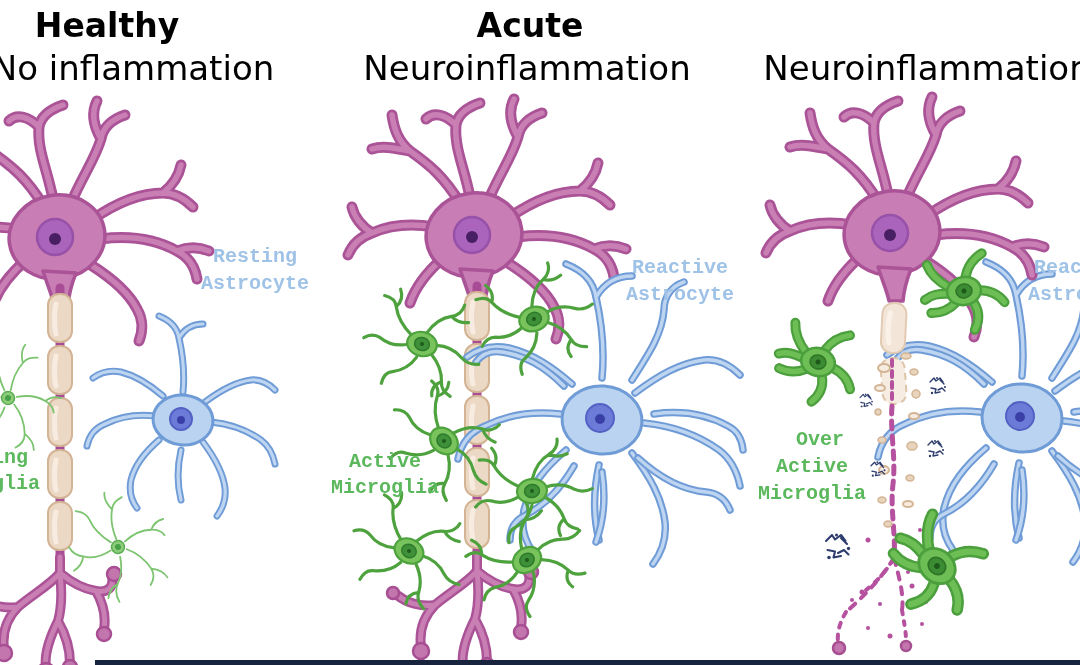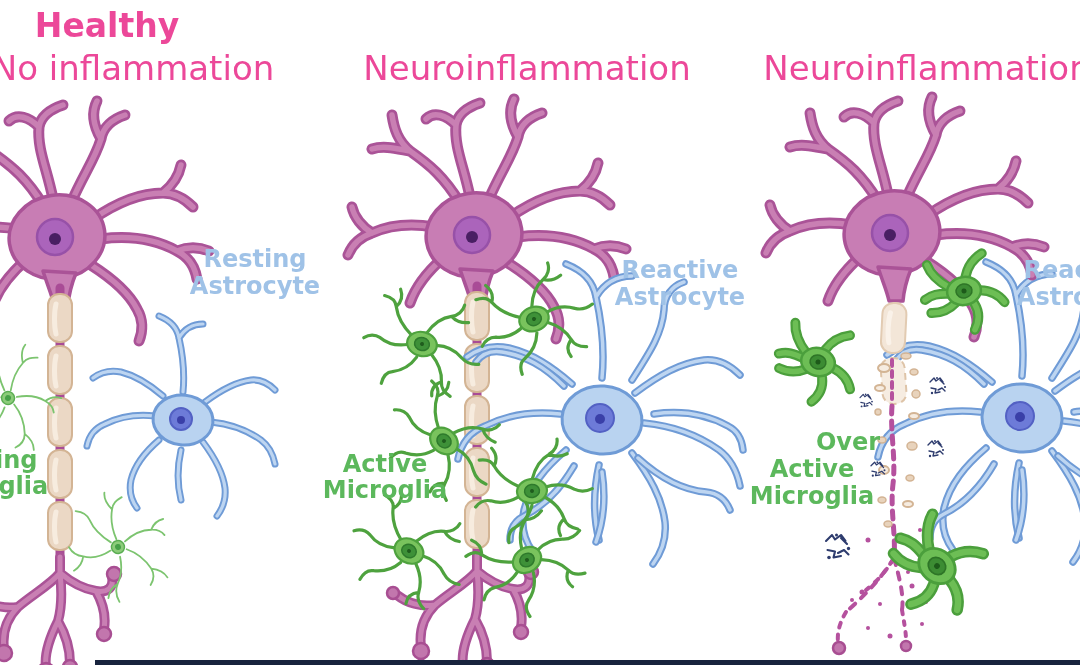--- a/index.html
+++ b/index.html
@@ -1,23 +1,23 @@
 <!DOCTYPE html>
 <html><head>
 <meta charset="utf-8">
 <style>
   html,body{margin:0;padding:0;background:#ffffff;}
   #stage{position:relative;width:1080px;height:665px;overflow:hidden;background:#ffffff;
          font-family:"DejaVu Sans","Liberation Sans",sans-serif;}
   #art{position:absolute;left:0;top:0;}
-  .t{position:absolute;transform:translateX(-50%);white-space:nowrap;color:#ec4899;}
+  .t{position:absolute;transform:translateX(-50%);white-space:nowrap;color:#000000;}
   .t.b{font-size:33px;font-weight:700;}
   .t.s{font-size:34px;font-weight:400;}
   .lab{position:absolute;transform:translateX(-50%);white-space:nowrap;
-       font-size:24px;font-weight:700;}
+       font-size:20px;font-weight:700;font-family:Liberation Mono, monospace;}
   .lab.blue{color:#9fc2e7;}
   .lab.green{color:#5cb85c;}
   
   .sP{stroke:#aa5397;fill:none;stroke-linecap:round;stroke-linejoin:round;}
   .sPi{stroke:#c97fb3;fill:none;stroke-linecap:round;stroke-linejoin:round;}
   .sB{stroke:#6f9bd6;fill:none;stroke-linecap:round;stroke-linejoin:round;}
   .sBi{stroke:#bdd5f1;fill:none;stroke-linecap:round;stroke-linejoin:round;}
   .sG{stroke:#4ea23e;fill:none;stroke-linecap:round;stroke-linejoin:round;}
   .sGd{stroke:#4b9f3c;fill:none;stroke-linecap:round;stroke-linejoin:round;}
   .sGl{stroke:#6dbe55;fill:none;stroke-linecap:round;stroke-linejoin:round;}
@@ -286,32 +286,33 @@
     <use href="#mgAmoe" transform="translate(964,291) rotate(-10)"></use>
     <use href="#mgAmoe" transform="translate(818,362) rotate(15)"></use>
     <use href="#mgAmoe" transform="translate(937,566) rotate(40) scale(1.15)"></use>
   </g>
 
   <rect x="95" y="660" width="985" height="5" fill="#18233d"></rect>
 </svg>
 
 <div class="t b" style="left:107px;top:6px">Healthy</div>
 <div class="t s" style="left:133px;top:48px">No inflammation</div>
+<div class="t b" style="left:530px;top:6px">Acute</div>
 <div class="t s" style="left:527px;top:48px">Neuroinflammation</div>
 <div class="t s" style="left:927px;top:48px">Neuroinflammation</div>
 
 <div class="lab green" style="left:-14px;top:446px">Resting</div>
 <div class="lab green" style="left:-14px;top:472px">Microglia</div>
 <div class="lab blue" style="left:255px;top:245px">Resting</div>
 <div class="lab blue" style="left:255px;top:272px">Astrocyte</div>
 
 <div class="lab green" style="left:385px;top:450px">Active</div>
 <div class="lab green" style="left:385px;top:476px">Microglia</div>
 <div class="lab blue" style="left:680px;top:256px">Reactive</div>
 <div class="lab blue" style="left:680px;top:283px">Astrocyte</div>
 
-<div class="lab green" style="left:848px;top:428px">Over</div>
+<div class="lab green" style="left:820px;top:428px">Over</div>
 <div class="lab green" style="left:812px;top:455px">Active</div>
 <div class="lab green" style="left:812px;top:482px">Microglia</div>
 <div class="lab blue" style="left:1082px;top:256px">Reactive</div>
 <div class="lab blue" style="left:1082px;top:283px">Astrocyte</div>
 
 </div>
 
 </body></html>

